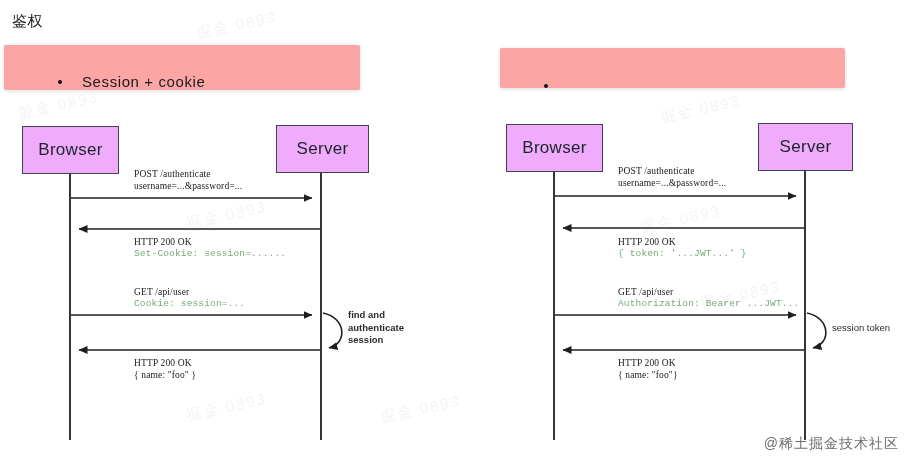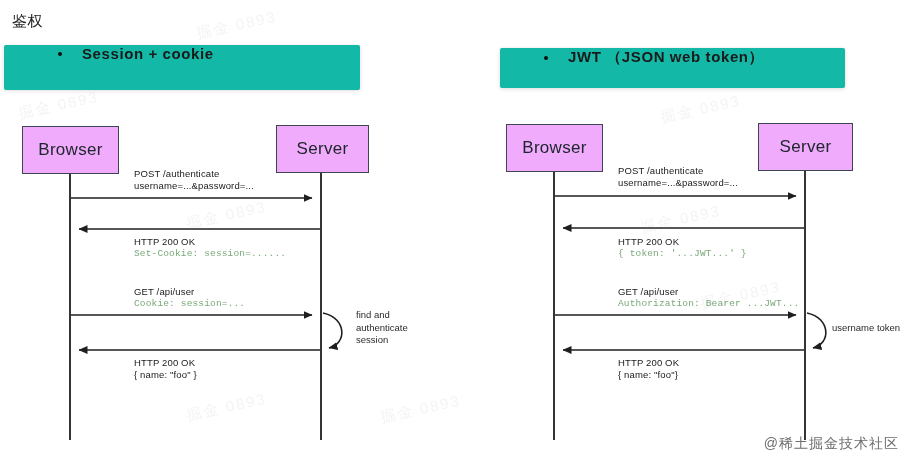--- a/index.html
+++ b/index.html
@@ -23,26 +23,25 @@
     top: 11px;
     font-size: 15px;
     line-height: 20px;
     color: #222;
     letter-spacing: .5px;
   }
 
   
   .card {
     position: absolute;
-    background: #14b8a6;
+    background: #fca5a5;
     border-radius: 2px;
     box-shadow: 0 1px 4px rgba(0,0,0,.13), 0 0 1px rgba(0,0,0,.10);
     display: flex;
-    align-items: flex-start;
-    font-weight: bold;
+    align-items: flex-end;
   }
   .card-left  { left: 4px;   top: 45px; width: 356px; height: 45px; }
   .card-right { left: 500px; top: 48px; width: 345px; height: 40px; }
 
   .bullet-row {
     display: flex;
     align-items: center;
     white-space: nowrap;
   }
   .card-left  .bullet-row { margin-left: 54px; }
@@ -94,21 +93,21 @@
   
   .msg {
     position: absolute;
     font-size: 9.5px;
     line-height: 12px;
     color: #202020;
     white-space: nowrap;
     letter-spacing: .15px;
   }
   .msg .sub { color: #7aa87a; display: block; font-family: Liberation Mono, monospace; }
-  .msg .main { display: block; }
+  .msg .main { display: block; font-family: Liberation Serif, serif; }
 
   .note {
     position: absolute;
     font-size: 9.5px;
     line-height: 12.5px;
     color: #2a2a2a;
     white-space: nowrap;
   }
 
   
@@ -139,21 +138,20 @@
 <div class="card card-left">
   <div class="bullet-row">
     <span class="bullet-dot"></span>
     <span class="bullet-text">Session + cookie</span>
   </div>
 </div>
 
 <div class="card card-right">
   <div class="bullet-row">
     <span class="bullet-dot"></span>
-    <span class="bullet-text">JWT （JSON web token）</span>
   </div>
 </div>
 
 <div class="diagram">
 <svg width="913" height="463" viewBox="0 0 913 463" xmlns="http://www.w3.org/2000/svg">
   <defs>
     <marker id="ah" markerWidth="9" markerHeight="8" refX="8.5" refY="4" orient="auto" markerUnits="userSpaceOnUse">
       <path d="M0,0 L9,4 L0,8 z" fill="#1f1f1f"></path>
     </marker>
     <marker id="ahl" markerWidth="9" markerHeight="8" refX="8.5" refY="4" orient="auto" markerUnits="userSpaceOnUse">
@@ -201,21 +199,21 @@
 <div class="msg" style="left:134px; top:286px;">
   <span class="main">GET /api/user</span>
   <span class="sub">Cookie: session=...</span>
 </div>
 
 <div class="msg" style="left:134px; top:357px;">
   <span class="main">HTTP 200 OK</span>
   <span class="main">{ name: "foo" }</span>
 </div>
 
-<div class="note" style="left:356px; top:309px;">
+<div class="note" style="left:348px; top:309px;font-weight:bold;">
   <div>find and</div>
   <div>authenticate</div>
   <div>session</div>
 </div>
 
 <div class="msg" style="left:618px; top:165px;">
   <span class="main">POST /authenticate</span>
   <span class="main">username=...&amp;password=...</span>
 </div>
 
@@ -228,21 +226,21 @@
   <span class="main">GET /api/user</span>
   <span class="sub">Authorization: Bearer ...JWT...</span>
 </div>
 
 <div class="msg" style="left:618px; top:357px;">
   <span class="main">HTTP 200 OK</span>
   <span class="main">{ name: "foo"}</span>
 </div>
 
 <div class="note" style="left:832px; top:322px;">
-  <div>username token</div>
+  <div>session token</div>
 </div>
 
 <div class="ghost" style="left:196px; top:16px;">掘金 0893</div>
 <div class="ghost" style="left:18px;  top:96px;">掘金 0893</div>
 <div class="ghost" style="left:186px; top:206px;">掘金 0893</div>
 <div class="ghost" style="left:186px; top:398px;">掘金 0893</div>
 <div class="ghost" style="left:660px; top:100px;">掘金 0893</div>
 <div class="ghost" style="left:640px; top:210px;">掘金 0893</div>
 <div class="ghost" style="left:700px; top:286px;">掘金 0893</div>
 <div class="ghost" style="left:380px; top:400px;">掘金 0893</div>

